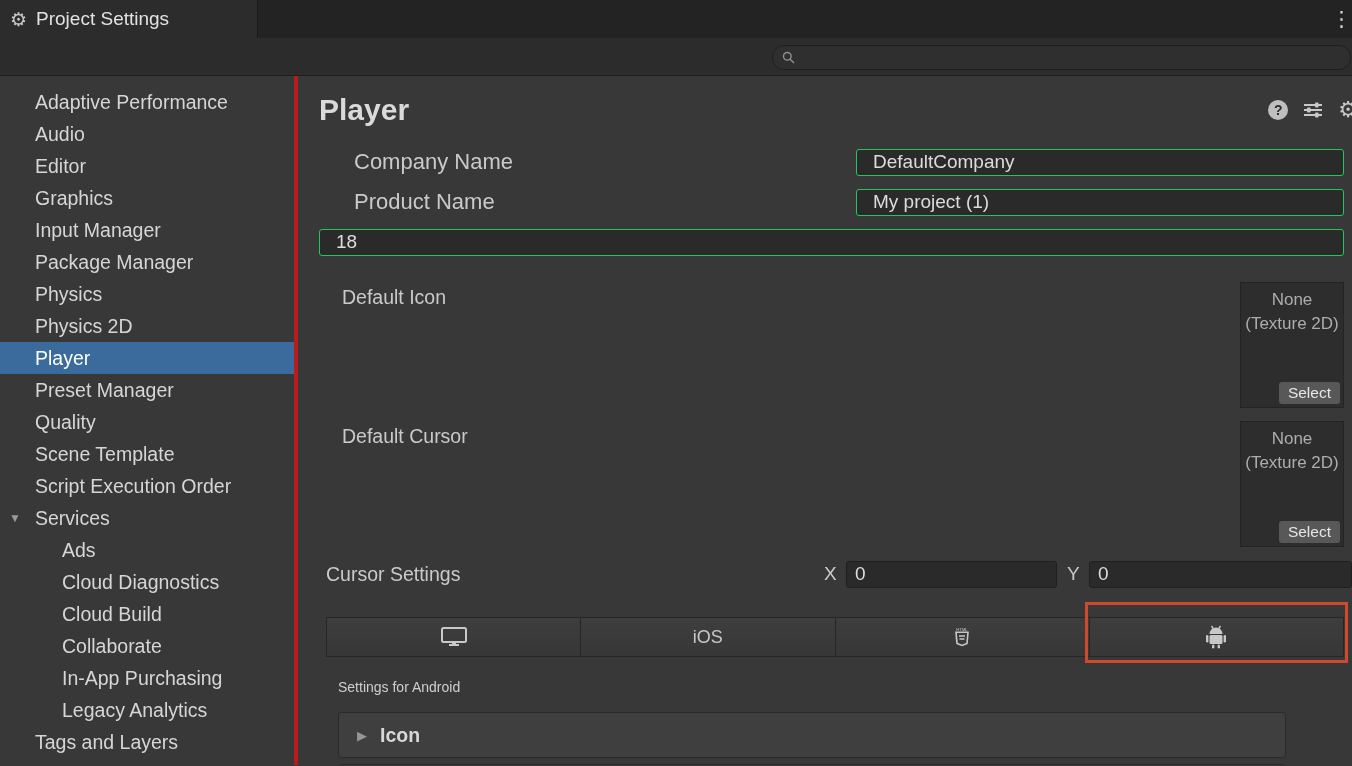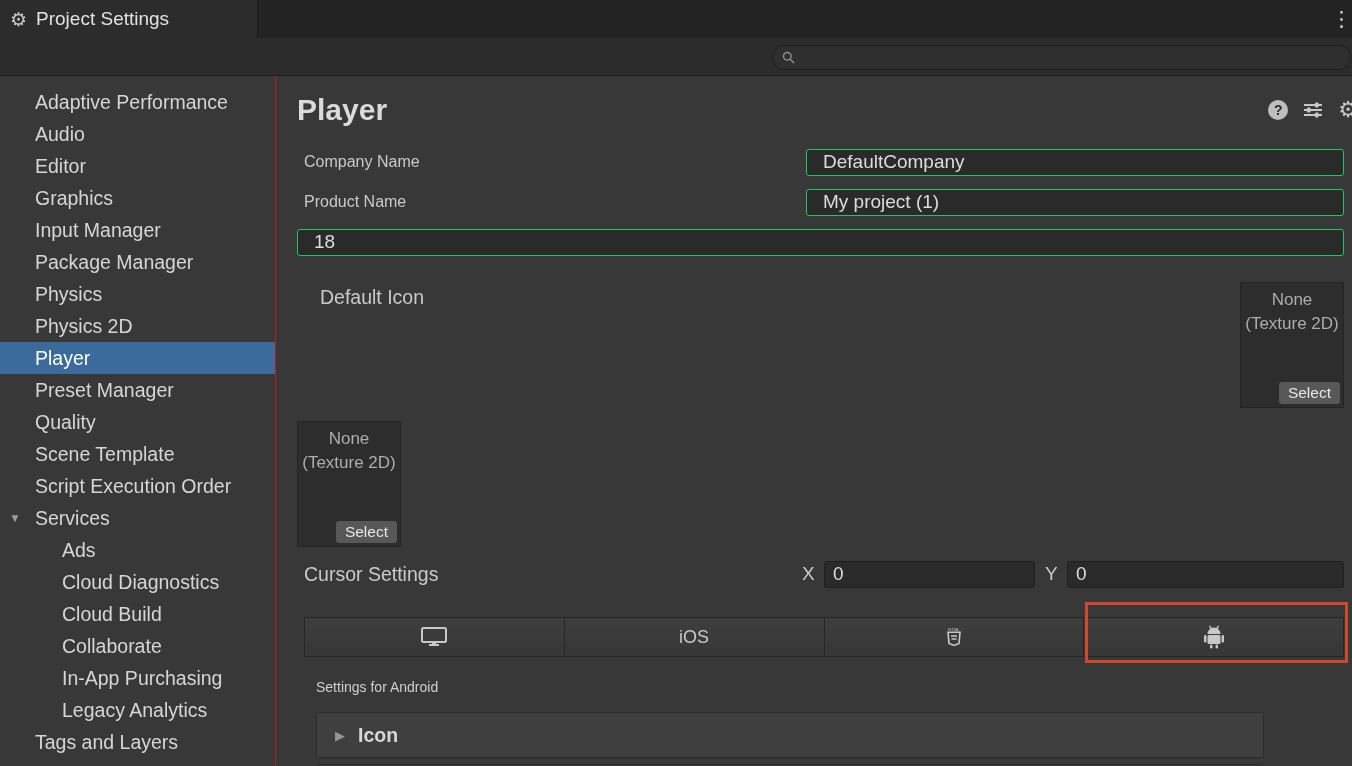--- a/index.html
+++ b/index.html
@@ -34,21 +34,21 @@
   .searchbox input {
     flex:1; background:transparent; border:none; outline:none;
     color:#DCDCDC; font-size:16px; font-family:inherit; height:100%;
   }
 
   
   .content { display:flex; height:689px; }
 
   
   .sidebar {
-    width:276px; background:#383838; border-right:1px solid #b91c1c;
+    width:298px; background:#383838; border-right:4px solid #b91c1c;
     padding-top:10px; overflow:hidden; flex:none;
   }
   .side-item {
     position:relative; height:32px; display:flex; align-items:center;
     padding-left:35px; font-size:19.5px; color:#D6D6D6; cursor:pointer;
     white-space:nowrap;
   }
   .side-item.indent { padding-left:62px; }
   .side-item.selected { background:var(--selection-blue, #3A6B9C); color:#FFFFFF; }
   .side-item .arrow {
@@ -64,21 +64,21 @@
   .header-icons { display:flex; align-items:center; gap:15px; margin-right:-14px; }
   .help-badge {
     width:20px; height:20px; border-radius:50%; background:#BEBEBE; color:#2B2B2B;
     font-size:14px; font-weight:bold; display:flex; align-items:center; justify-content:center;
     cursor:pointer;
   }
   .hdr-gear { font-size:22px; color:#C8C8C8; cursor:pointer; line-height:1; }
   .icon-btn { cursor:pointer; display:flex; align-items:center; }
 
   .field-row { display:flex; align-items:center; height:40px; }
-  .field-label { width:509px; flex:none; font-size:16px; color:#CACACA; padding-left:7px; }
+  .field-label { width:509px; flex:none; font-size:22px; color:#CACACA; padding-left:7px;margin-left:28px; }
   .text-field {
     flex:1; height:27px; background:var(--field-bg, #2A2A2A);
     border:1px solid #22c55e; border-radius:3px; color:#DCDCDC;
     font-size:19px; font-family:inherit; padding:0 16px; outline:none;
   }
 
   .obj-row { display:flex; align-items:flex-start; }
   .obj-row.first { margin-top:20px; }
   .obj-row.second { margin-top:13px; }
   .obj-label { flex:1; font-size:19.5px; color:#CACACA; padding-left:7px; padding-top:4px;margin-left:16px; }
@@ -288,20 +288,21 @@
     <div class="obj-row first">
       <div class="obj-label">Default Icon</div>
       <div class="obj-box">
         <div>None</div>
         <div>(Texture 2D)</div>
         <button class="select-btn">Select</button>
       </div>
     </div>
 
     <div class="obj-row second">
+      <div class="obj-label">Default Cursor</div>
       <div class="obj-box">
         <div>None</div>
         <div>(Texture 2D)</div>
         <button class="select-btn">Select</button>
       </div>
     </div>
 
     <div class="hotspot-row">
       <div class="hotspot-label">Cursor Settings</div>
       <span class="axis-label">X</span>

